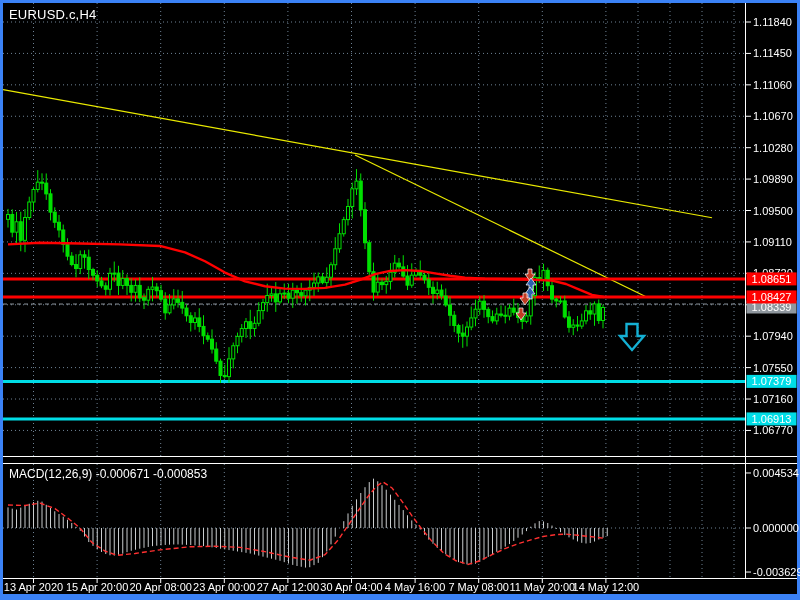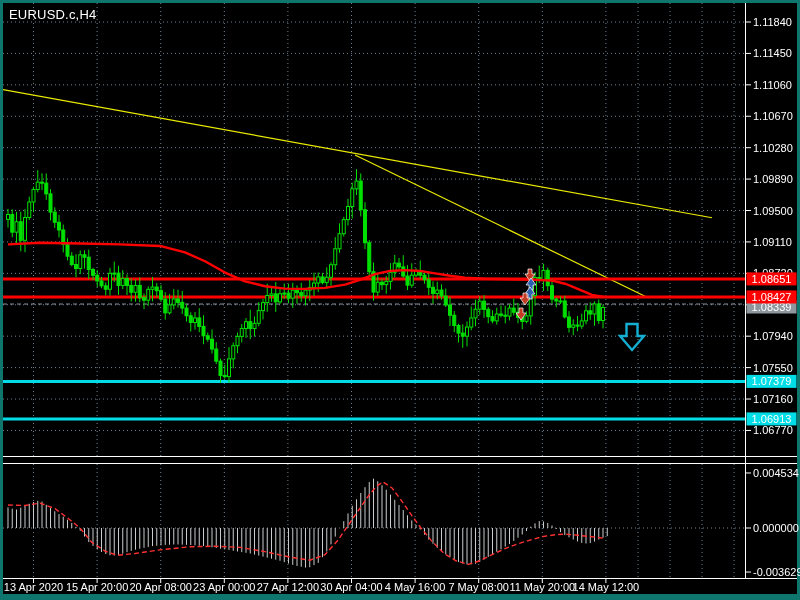--- a/index.html
+++ b/index.html
@@ -1,29 +1,30 @@
 <!DOCTYPE html>
 <html><head>
 <meta charset="utf-8">
 <style>
   html,body{margin:0;padding:0;background:#fff;}
-  .frame{position:relative;width:800px;height:600px;background:#0f766e;overflow:hidden;
+  .frame{position:relative;width:800px;height:600px;background:#3b82f6;overflow:hidden;
          font-family:"Liberation Sans",sans-serif;}
   .inner{position:absolute;left:3px;top:3px;width:794px;height:591px;background:#000;}
   #cv{position:absolute;left:0;top:0;width:800px;height:600px;}
   .chart-title{position:absolute;left:9px;top:7px;color:#fff;font-size:13px;letter-spacing:.2px;z-index:5;}
   .macd-title{position:absolute;left:9px;top:467px;color:#fff;font-size:12px;z-index:5;}
   svg text{font-family:"Liberation Sans",sans-serif;font-size:11px;fill:#fff;}
 </style>
 </head>
 <body>
 
 <div class="frame">
   <div class="inner"></div>
   <div class="chart-title">EURUSD.c,H4</div>
+  <div class="macd-title">MACD(12,26,9) -0.000671 -0.000853</div>
   <svg id="cv" xmlns="http://www.w3.org/2000/svg" viewBox="0 0 800 600">
       <defs>
         <clipPath id="mc">
           <rect x="3" y="3" width="742" height="453"></rect>
         </clipPath>
         <clipPath id="xc">
           <rect x="3" y="464" width="742" height="114"></rect>
         </clipPath>
       </defs>
       <rect x="3" y="3" width="742" height="453" fill="#000000"></rect>

